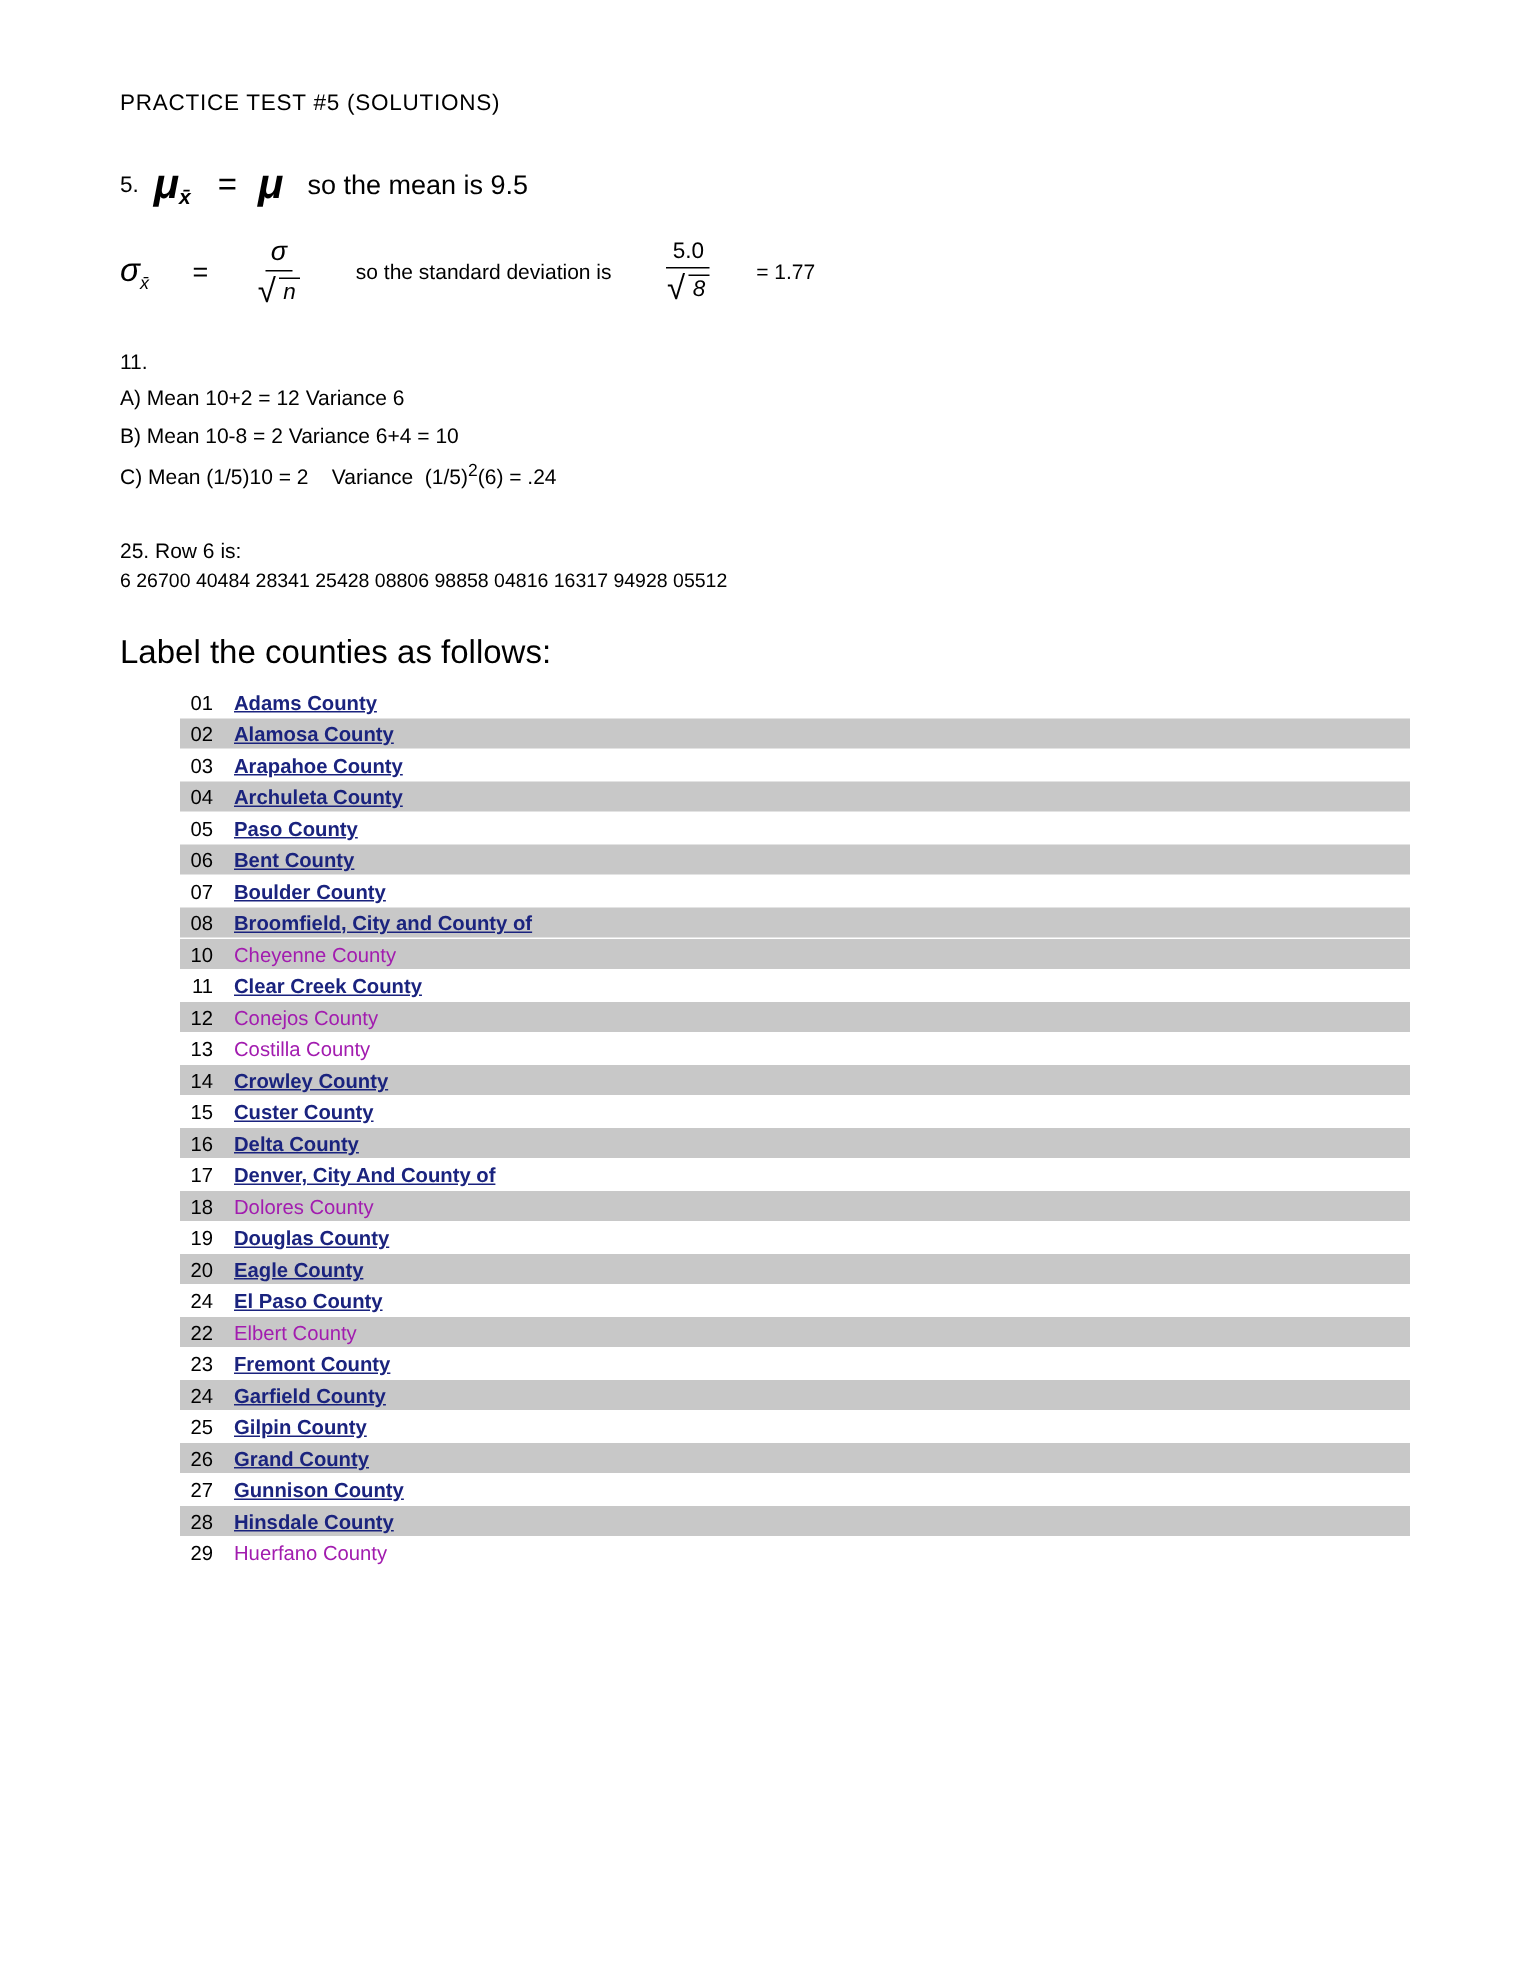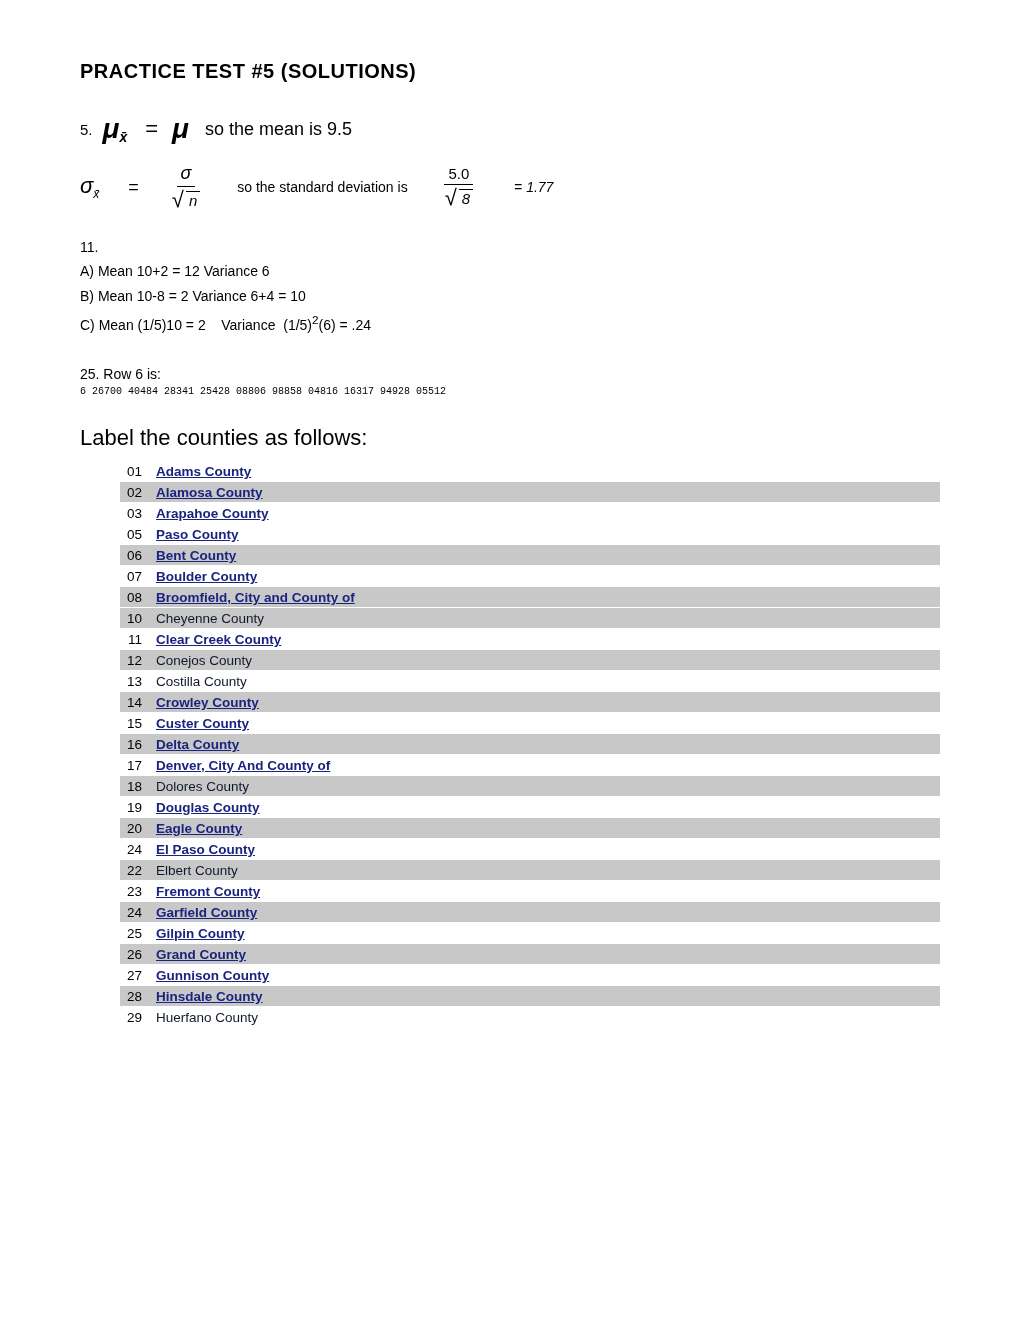--- a/index.html
+++ b/index.html
@@ -6,22 +6,22 @@
     body {
       background: #fff;
       font-family: Arial, sans-serif;
       font-size: 14px;
       color: #000;
       padding: 60px 80px;
       width: 1020px;
       min-height: 1320px;
     }
     .title {
-      font-size: 20px;
-      font-weight: bold;
+      font-size: 15px;
+      font-weight: normal;
       margin-bottom: 30px;
       letter-spacing: 0.5px;
     }
     .section {
       margin-bottom: 28px;
     }
     .math-line {
       display: flex;
       align-items: center;
       gap: 10px;
@@ -58,22 +58,22 @@
       font-size: 22px;
       margin-right: 2px;
       line-height: 1;
     }
     .sqrt-content {
       border-top: 1.5px solid #000;
       padding: 0 3px;
       font-style: italic;
     }
     .row-line {
-      font-family: Liberation Mono, monospace;
-      font-size: 10px;
+      font-family: Liberation Sans, sans-serif;
+      font-size: 13px;
       margin-top: 4px;
       margin-bottom: 4px;
     }
     .label-heading {
       font-size: 22px;
       font-weight: normal;
       margin: 18px 0 10px 0;
     }
     .county-table {
       margin-left: 40px;
@@ -99,21 +99,21 @@
       font-size: 13.5px;
       padding: 0 8px;
       min-width: 220px;
     }
     .county-name.linked {
       color: #1a237e;
       font-weight: bold;
       text-decoration: underline;
     }
     .county-name.plain {
-      color: #0f172a;
+      color: #a21caf;
       font-weight: normal;
       text-decoration: none;
     }
     .sub-letter {
       font-size: 14px;
       line-height: 1.8;
     }
   </style>
 </head>
 <body>
@@ -147,21 +147,21 @@
     <span style="font-size:14px;margin-left:8px;">so the standard deviation is</span>
     <span class="fraction" style="margin-left:8px;">
       <span class="numerator">5.0</span>
       <span class="denominator">
         <span class="sqrt-wrap">
           <span class="sqrt-symbol">√</span>
           <span class="sqrt-content">8</span>
         </span>
       </span>
     </span>
-    <span style="font-size:14px;margin-left:12px;font-style:italic;">= 1.77</span>
+    <span style="font-size:14px;margin-left:2px;">= 1.77</span>
   </div>
 </div>
 
 <div class="section">
   <div style="font-size:14px;margin-bottom:4px;">11.</div>
   <div class="sub-letter">A) Mean 10+2 = 12    Variance  6</div>
   <div class="sub-letter">B) Mean 10-8 = 2    Variance 6+4 = 10</div>
   <div class="sub-letter">
     C) Mean (1/5)10 = 2&nbsp;&nbsp;&nbsp; Variance &nbsp;(1/5)<sup>2</sup>(6) = .24
   </div>
@@ -180,20 +180,24 @@
       <span class="county-name linked">Adams County</span>
     </div>
     <div class="county-row highlighted">
       <span class="county-num">02</span>
       <span class="county-name linked">Alamosa County</span>
     </div>
     <div class="county-row">
       <span class="county-num">03</span>
       <span class="county-name linked">Arapahoe County</span>
     </div>
+    <div class="county-row highlighted">
+      <span class="county-num">04</span>
+      <span class="county-name linked">Archuleta County</span>
+    </div>
     <div class="county-row">
       <span class="county-num">05</span>
       <span class="county-name linked">Paso County</span>
     </div>
     <div class="county-row highlighted">
       <span class="county-num">06</span>
       <span class="county-name linked">Bent County</span>
     </div>
     <div class="county-row">
       <span class="county-num">07</span>

